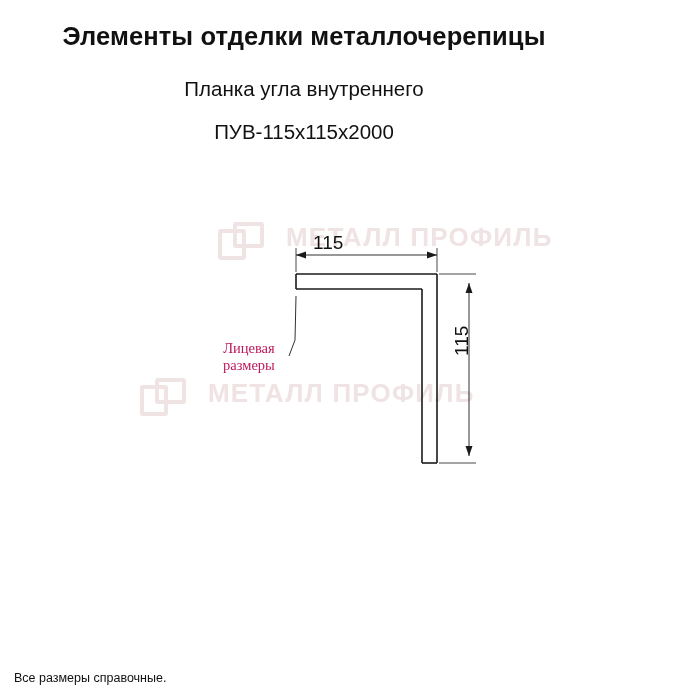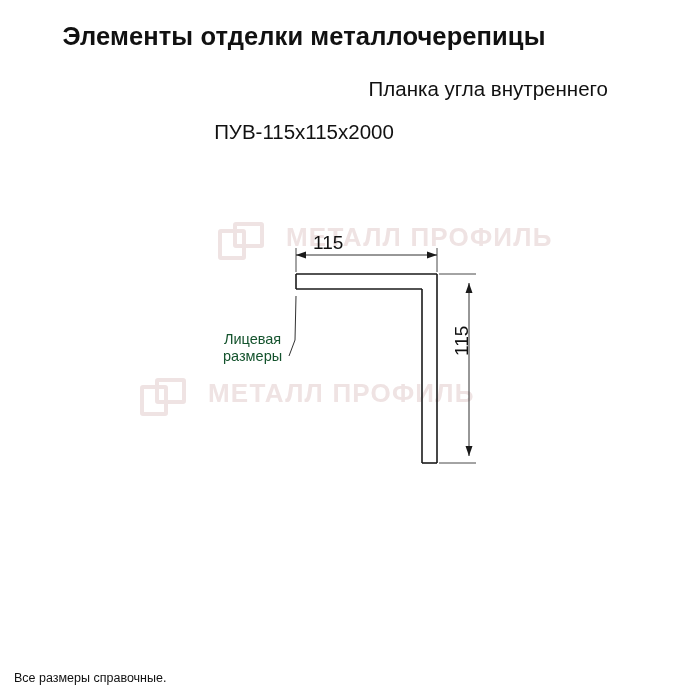--- a/index.html
+++ b/index.html
@@ -31,21 +31,20 @@
     font-weight: bold;
     letter-spacing: 0.1px;
     color: #111111;
   }
   .title-sub {
     margin: 0;
     padding-top: 26px;
     font-size: 20.5px;
     font-weight: normal;
     color: #111111;
-    text-align: right;
   }
   .title-code {
     margin: 8px;
     padding-top: 11px;
     font-size: 20.5px;
     font-weight: normal;
     color: #111111;
   }
 
   
@@ -110,26 +109,27 @@
   }
   .dim-right {
     left: 451px;
     top: 356px;
     transform: rotate(-90deg);
     transform-origin: left top;
   }
   .face-label {
     position: absolute;
     left: 223px;
-    top: 331px;
+    top: 340px;
     font-size: 14.5px;
     line-height: 17px;
     text-align: center;
-    color: #14532d;
+    color: #be185d;
     white-space: nowrap;
+    font-family: Liberation Serif, serif;
   }
 
   
   .footer {
     position: absolute;
     left: 14px;
     bottom: 12px;
     font-size: 12.5px;
     line-height: 19px;
     color: #111111;

